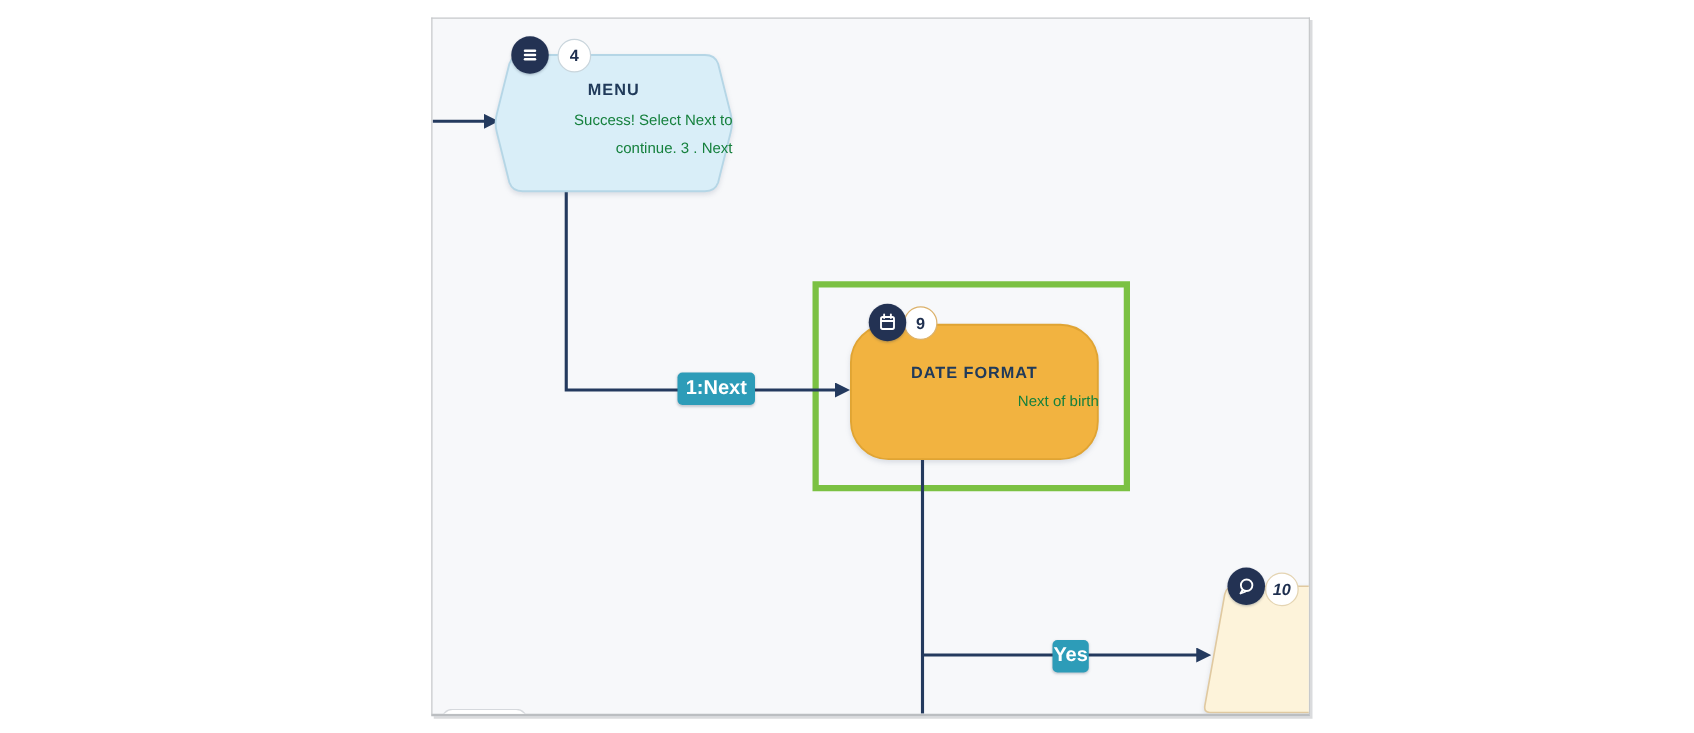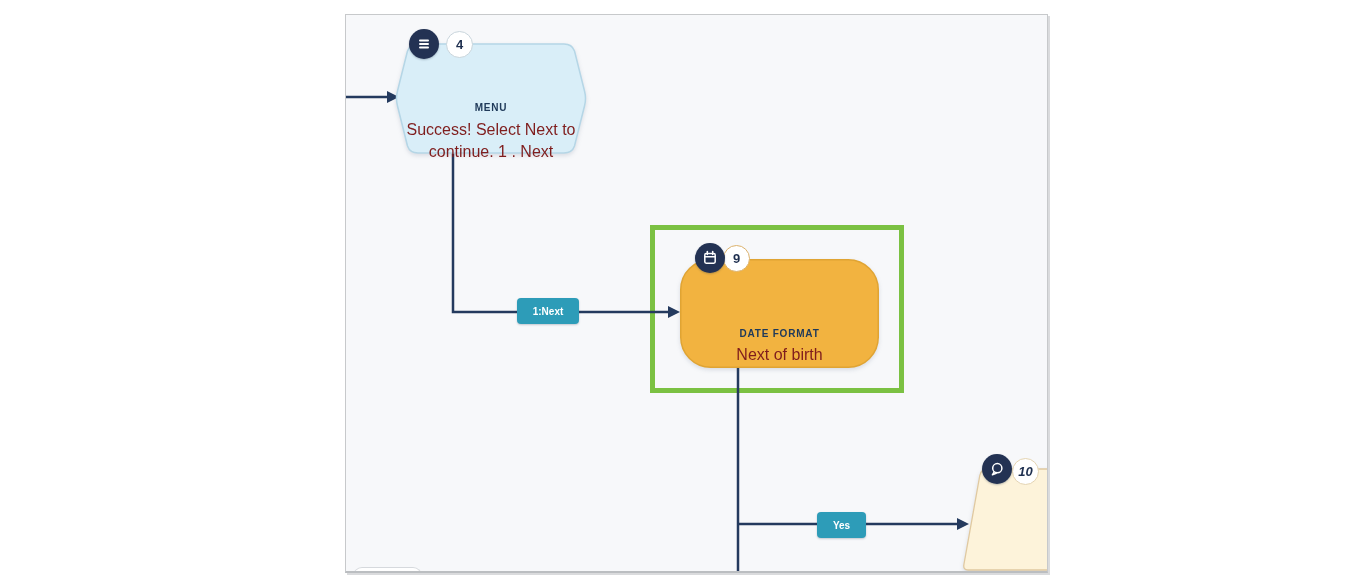--- a/index.html
+++ b/index.html
@@ -43,25 +43,24 @@
   .node { position: absolute; }
   .node svg.shape { position: absolute; left: 0; top: 0; overflow: visible;
     filter: drop-shadow(0 2px 2px rgba(60,80,110,.16)); }
   .node-text { position: absolute; left: 0; right: 0; text-align: center; }
 
   .node-menu    { left: 50px;  top: 29px;  width: 190px; height: 109px; }
   .node-date    { left: 334px; top: 244px; width: 199px; height: 109px; }
   .node-request { left: 617px; top: 454px; width: 200px; height: 101px; }
 
   .type-label {
-    font-size: 10px; font-weight: bold; letter-spacing: .8px;
+    font-size: 13px; font-weight: bold; letter-spacing: .8px;
     color: #203a5a;
-    margin-top: 38px;
-  }
-  .body-text { font-size: 16px; color: #7f1d1d; line-height: 22px; }
+  }
+  .body-text { font-size: 12px; color: #15803d; line-height: 22px; text-align: right; }
 
   .node-menu .node-text { top: 20px; }
   .node-menu .body-text { margin-top: 6px; }
 
   .node-date .node-text { top: 31px; }
   .node-date .body-text { margin-top: 5px; }
 
   .node-request .node-text {
     top: 19px; right: 3px; left: auto; width: 120px; text-align: right;
   }
@@ -82,26 +81,27 @@
   .icon-menu-pos    { left: 63px;  top: 14px; }
   .badge-menu-pos   { left: 100px; top: 16px; border: 1px solid #c9d5dc; }
   .icon-date-pos    { left: 349px; top: 228px; }
   .badge-date-pos   { left: 377px; top: 230px; border: 1px solid #dcb26c; }
   .icon-request-pos { left: 636px; top: 439px; }
   .badge-request-pos{ left: 666px; top: 443px; border: 1px solid #e4d4b2; font-style: italic; }
 
   
   .edge-chip {
     position: absolute; background: #2d9cb8; border-radius: 4px;
-    color: #ffffff; font-size: 10px; font-weight: bold;
+    color: #ffffff; font-size: 16px; font-weight: bold;
     display: flex; align-items: center; justify-content: center;
     box-shadow: 0 1px 2px rgba(40,55,80,.25);
+    margin-left: 25px;
   }
   .chip-next { left: 171px; top: 283px; width: 62px; height: 26px; }
-  .chip-yes  { left: 471px; top: 497px; width: 49px; height: 26px; }
+  .chip-yes  { left: 471px; top: 497px; width: 29px; height: 26px; }
 
   
   .bottom-control {
     position: absolute; left: 7px; top: 552px;
     width: 69px; height: 22px;
     background: #ffffff;
     border: 1px solid #d6d9dd; border-bottom: none;
     border-radius: 9px 9px 0 0;
   }
 </style>
@@ -131,21 +131,21 @@
 
     <div class="node node-menu">
       <svg class="shape" width="190" height="109" viewBox="0 0 190 109">
         <path d="M 22,0 H 168 Q 176,0 178.5,7 L 188.5,47 Q 190.5,54.5 188.5,62 L 178.5,102
                  Q 176,109 168,109 H 22 Q 14,109 11.5,102 L 1.5,62 Q -0.5,54.5 1.5,47 L 11.5,7 Q 14,0 22,0 Z" fill="#d9eef8" stroke="#b5d6e6" stroke-width="1.5"></path>
       </svg>
       <div class="node-text">
         <div class="type-label">MENU</div>
         <div class="body-text">
           <div>Success! Select Next to</div>
-          <div>continue. 1 . Next</div>
+          <div>continue. 3 . Next</div>
         </div>
       </div>
     </div>
 
     <div class="node node-date">
       <svg class="shape" width="199" height="109" viewBox="0 0 199 109">
         <rect x="0.75" y="0.75" width="197.5" height="107.5" rx="30" ry="30" fill="#f2b340" stroke="#e0a433" stroke-width="1.5"></rect>
       </svg>
       <div class="node-text">
         <div class="type-label">DATE FORMAT</div>

